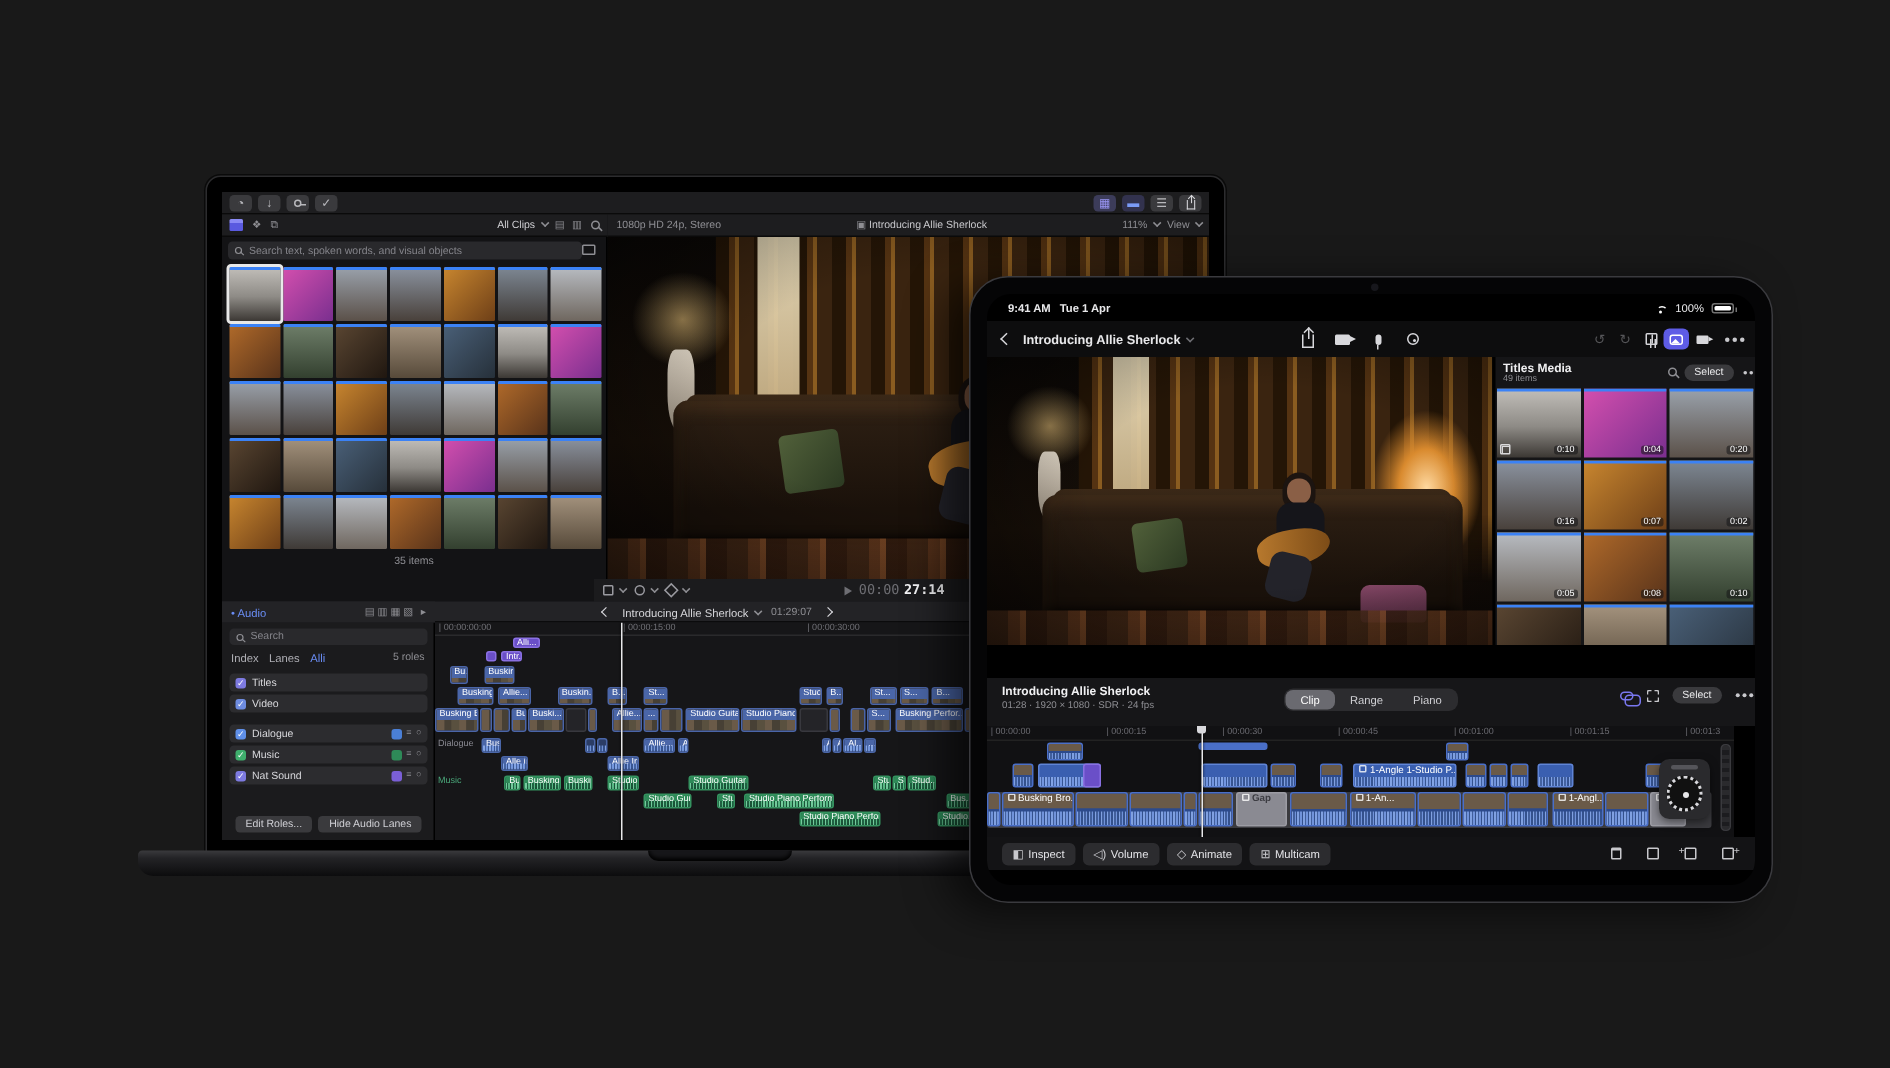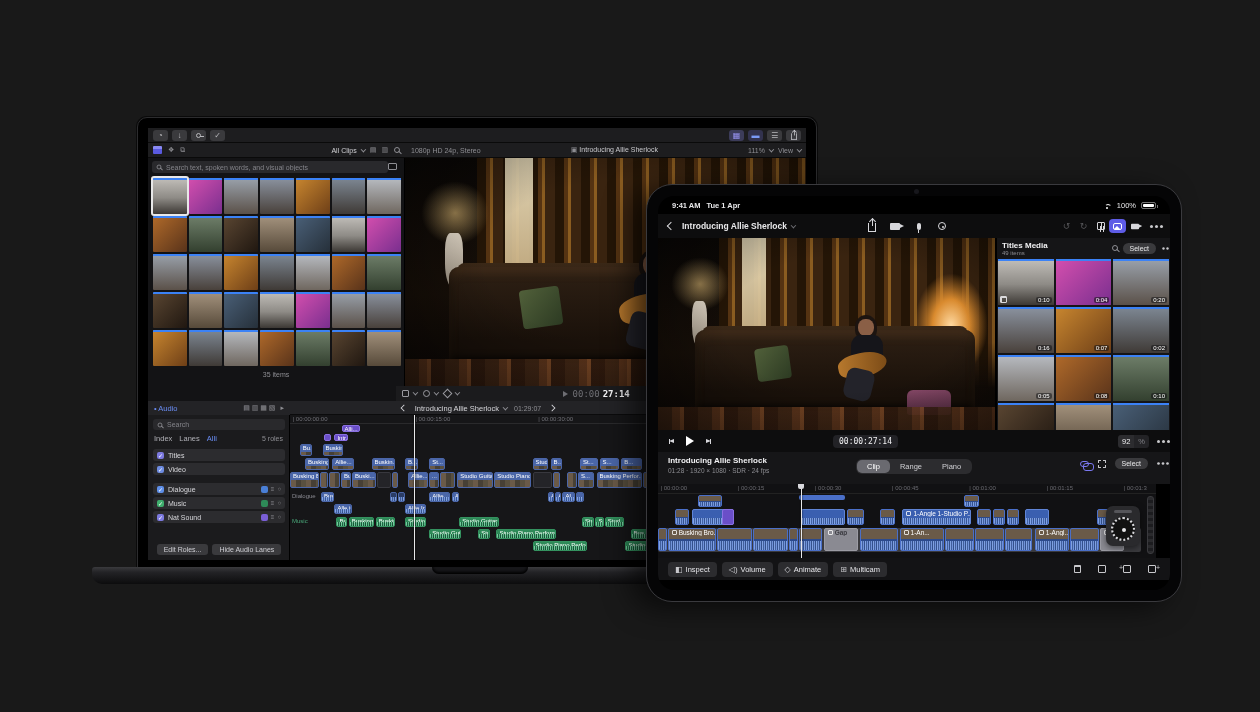--- a/index.html
+++ b/index.html
@@ -767,30 +767,20 @@
             </div>
             <div class="mcell" style="background: linear-gradient(rgb(111, 127, 106), rgb(51, 64, 47));">
               <span class="mdur">0:10</span>
             </div>
             <div class="mcell" style="background: linear-gradient(135deg, rgb(90, 70, 50), rgb(32, 23, 16));"></div>
             <div class="mcell" style="background: linear-gradient(rgb(164, 147, 126), rgb(87, 74, 58));"></div>
             <div class="mcell" style="background: linear-gradient(135deg, rgb(74, 96, 120), rgb(38, 48, 58));"></div>
           </div>
       </div>
 
-      <div id="ipad-transport">
-        <span class="ic i-skip back"></span>
-        <span class="ic i-play" style="margin-left:10px"></span>
-        <span class="ic i-skip fwd" style="margin-left:10px"></span>
-        <span style="position:absolute;left:175px" class="tcpill">00:00:27:14</span>
-        <span style="flex:1"></span>
-        <span class="zoombox">92</span>
-        <span class="zoomunit">%</span>
-        <span class="ic i-dots" style="margin:0 0 0 8px"></span>
-      </div>
 
       <div id="ipad-tlhead">
         <div style="position:absolute;left:10px;top:4px">
           <div style="font-size:8px;font-weight:bold">Introducing Allie Sherlock</div>
           <div style="font-size:6.5px;color:#8e8e93;margin-top:2px">01:28 · 1920 × 1080 · SDR · 24 fps</div>
         </div>
         <div class="seg" id="mode-seg">
             <div class="on">Clip</div>
             <div class="">Range</div>
             <div class="">Piano</div>

